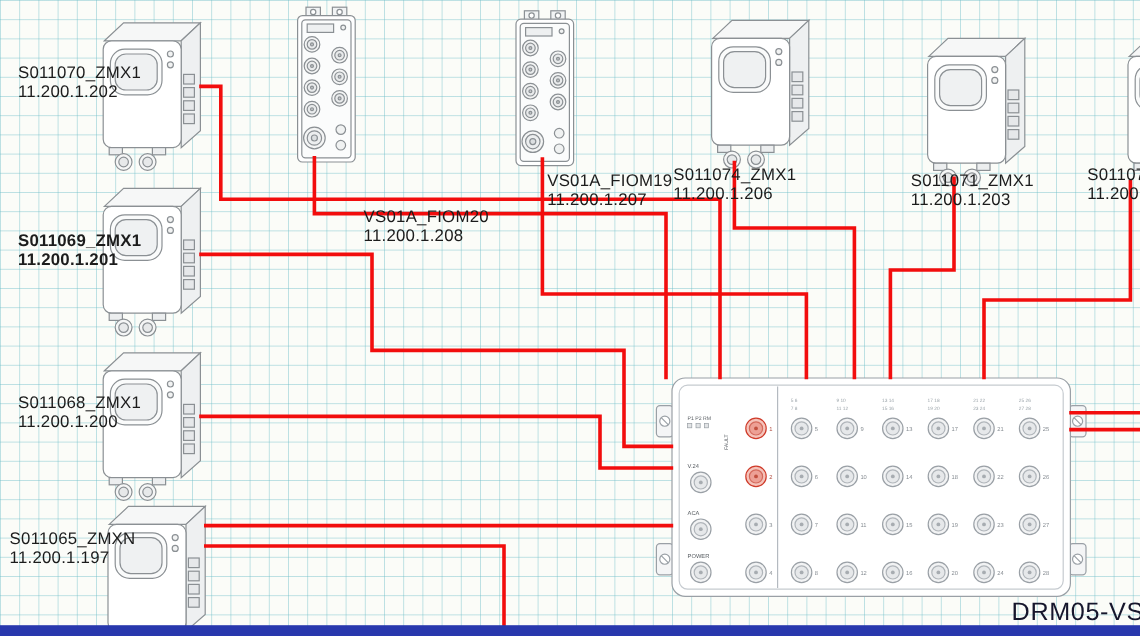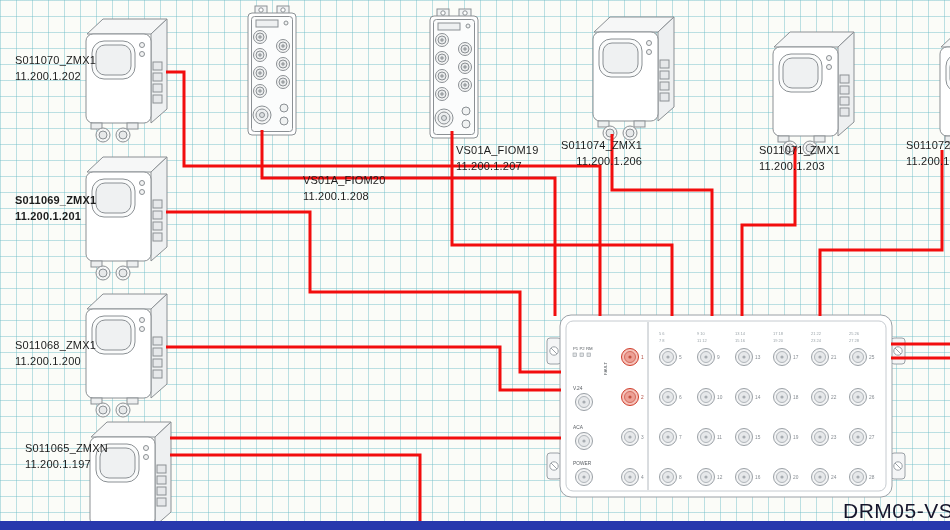--- a/index.html
+++ b/index.html
@@ -11,21 +11,21 @@
     position:absolute;inset:0;
     background-color:#fbfcf8;
     background-image:
       linear-gradient(to right, rgba(110,190,200,0.45) 1px, transparent 1px),
       linear-gradient(to bottom, rgba(110,190,200,0.45) 1px, transparent 1px);
     background-size:16px 16px;
   }
   .dev{position:absolute;}
   .dev svg{display:block;}
   .lbl{
-    position:absolute;color:#1c1c1c;font-size:11px;line-height:16px;
+    position:absolute;color:#1c1c1c;font-size:14px;line-height:16px;
     white-space:nowrap;letter-spacing:0.2px;
   }
   #devices,#labels,#wires{position:absolute;left:0;top:0;}
   #wires{pointer-events:none;}
   #title{
     position:absolute;left:843px;top:499px;
     color:#16162c;font-size:21px;letter-spacing:0.5px;white-space:nowrap;
   }
   #bottombar{position:absolute;left:0;top:521px;width:950px;height:9px;}
 </style>
@@ -460,37 +460,37 @@
     </svg>
   <div id="labels">
       <div class="lbl" style="left: 15px; top: 52px;">
         <div>S011070_ZMX1</div>
         <div>11.200.1.202</div>
       </div>
       <div class="lbl" style="left: 15px; top: 192px; font-weight: bold;">
         <div>S011069_ZMX1</div>
         <div>11.200.1.201</div>
       </div>
-      <div class="lbl" style="left: 15px; top: 327px; margin-top: 10px;">
+      <div class="lbl" style="left: 15px; top: 327px;">
         <div>S011068_ZMX1</div>
         <div>11.200.1.200</div>
       </div>
-      <div class="lbl" style="left: 25px; top: 440px;">
+      <div class="lbl" style="left: 8px; top: 440px;">
         <div>S011065_ZMXN</div>
         <div>11.200.1.197</div>
       </div>
       <div class="lbl" style="left: 303px; top: 136px; margin-top: 36px;">
         <div>VS01A_FIOM20</div>
         <div>11.200.1.208</div>
       </div>
       <div class="lbl" style="left: 456px; top: 142px;">
         <div>VS01A_FIOM19</div>
         <div>11.200.1.207</div>
       </div>
-      <div class="lbl" style="left: 561px; top: 137px; text-align: right;">
+      <div class="lbl" style="left: 561px; top: 137px;">
         <div>S011074_ZMX1</div>
         <div>11.200.1.206</div>
       </div>
       <div class="lbl" style="left: 739px; top: 142px; margin-left: 20px;">
         <div>S011071_ZMX1</div>
         <div>11.200.1.203</div>
       </div>
       <div class="lbl" style="left: 906px; top: 137px;">
         <div>S011072_Z</div>
         <div>11.200.1.2</div>

